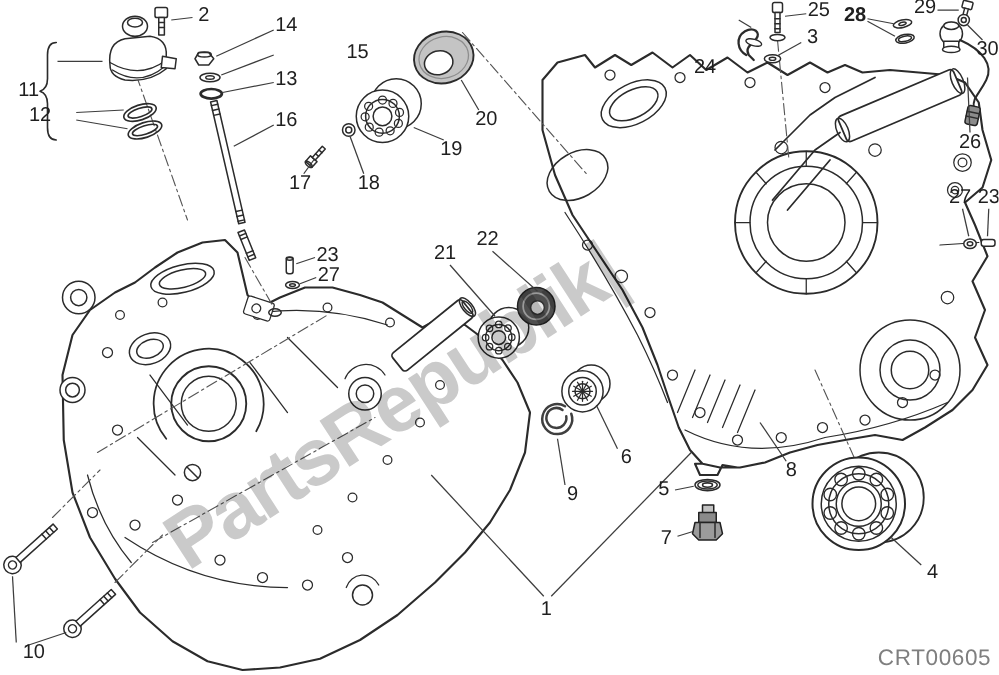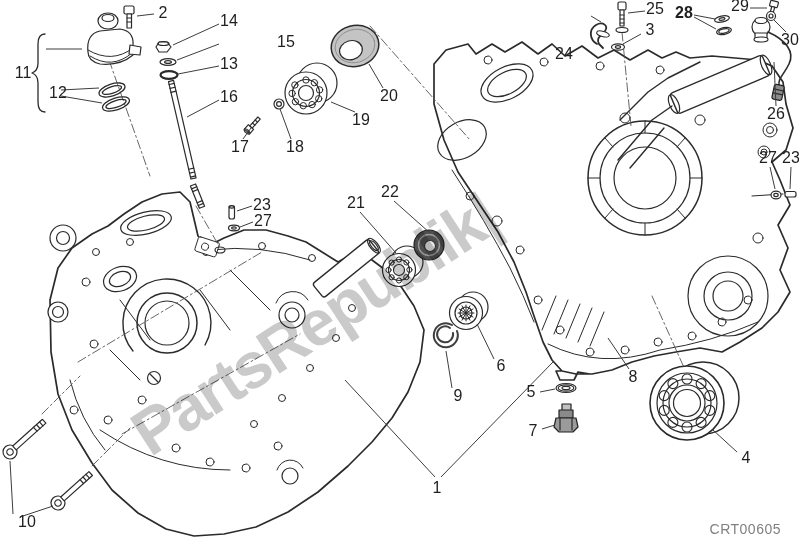--- a/index.html
+++ b/index.html
@@ -5,21 +5,21 @@
   html,body{margin:0;padding:0;background:#fff;}
   #stage{position:relative;width:799px;height:540px;background:#ffffff;overflow:hidden;
          font-family:"Liberation Sans", sans-serif;}
   #art{position:absolute;left:0;top:0;}
   #watermark{position:absolute;left:118px;top:408px;transform:rotate(-33deg);transform-origin:0 0;
              font-size:64px;font-weight:bold;letter-spacing:-2px;color:#9e9e9e;opacity:.55;
              mix-blend-mode:multiply;white-space:nowrap;pointer-events:none;}
   #labels{position:absolute;left:0;top:0;width:799px;height:540px;}
   .plabel{position:absolute;transform:translate(-50%,-50%);font-size:16px;color:#1f1f1f;
           line-height:1;}
-  #code{position:absolute;right:18px;bottom:3px;font-size:14px;color:#7f7f7f;letter-spacing:.5px;}
+  #code{position:absolute;right:6px;bottom:3px;font-size:18px;color:#7f7f7f;letter-spacing:.5px;}
   svg *{vector-effect:non-scaling-stroke;}
 </style>
 </head>
 <body>
 
 <div id="stage">
 
   <svg id="art" width="799" height="540" viewBox="0 0 799 540">
     <g fill="none" stroke="#2b2b2b" stroke-width="1.2" stroke-linejoin="round" stroke-linecap="round">
 
@@ -488,21 +488,21 @@
       <div class="plabel" style="left: 163px; top: 13px;">2</div>
       <div class="plabel" style="left: 650px; top: 30px;">3</div>
       <div class="plabel" style="left: 746px; top: 458px;">4</div>
       <div class="plabel" style="left: 531px; top: 392px;">5</div>
       <div class="plabel" style="left: 501px; top: 366px;">6</div>
       <div class="plabel" style="left: 533px; top: 431px;">7</div>
       <div class="plabel" style="left: 633px; top: 377px;">8</div>
       <div class="plabel" style="left: 458px; top: 396px;">9</div>
       <div class="plabel" style="left: 27px; top: 522px;">10</div>
       <div class="plabel" style="left: 23px; top: 73px;">11</div>
-      <div class="plabel" style="left: 58px; top: 93px;">12</div>
+      <div class="plabel" style="left: 32px; top: 93px;">12</div>
       <div class="plabel" style="left: 229px; top: 64px;">13</div>
       <div class="plabel" style="left: 229px; top: 21px;">14</div>
       <div class="plabel" style="left: 242px; top: 42px; margin-left: 44px;">15</div>
       <div class="plabel" style="left: 229px; top: 97px;">16</div>
       <div class="plabel" style="left: 240px; top: 147px;">17</div>
       <div class="plabel" style="left: 295px; top: 147px;">18</div>
       <div class="plabel" style="left: 361px; top: 120px;">19</div>
       <div class="plabel" style="left: 389px; top: 96px;">20</div>
       <div class="plabel" style="left: 356px; top: 203px;">21</div>
       <div class="plabel" style="left: 390px; top: 192px;">22</div>

